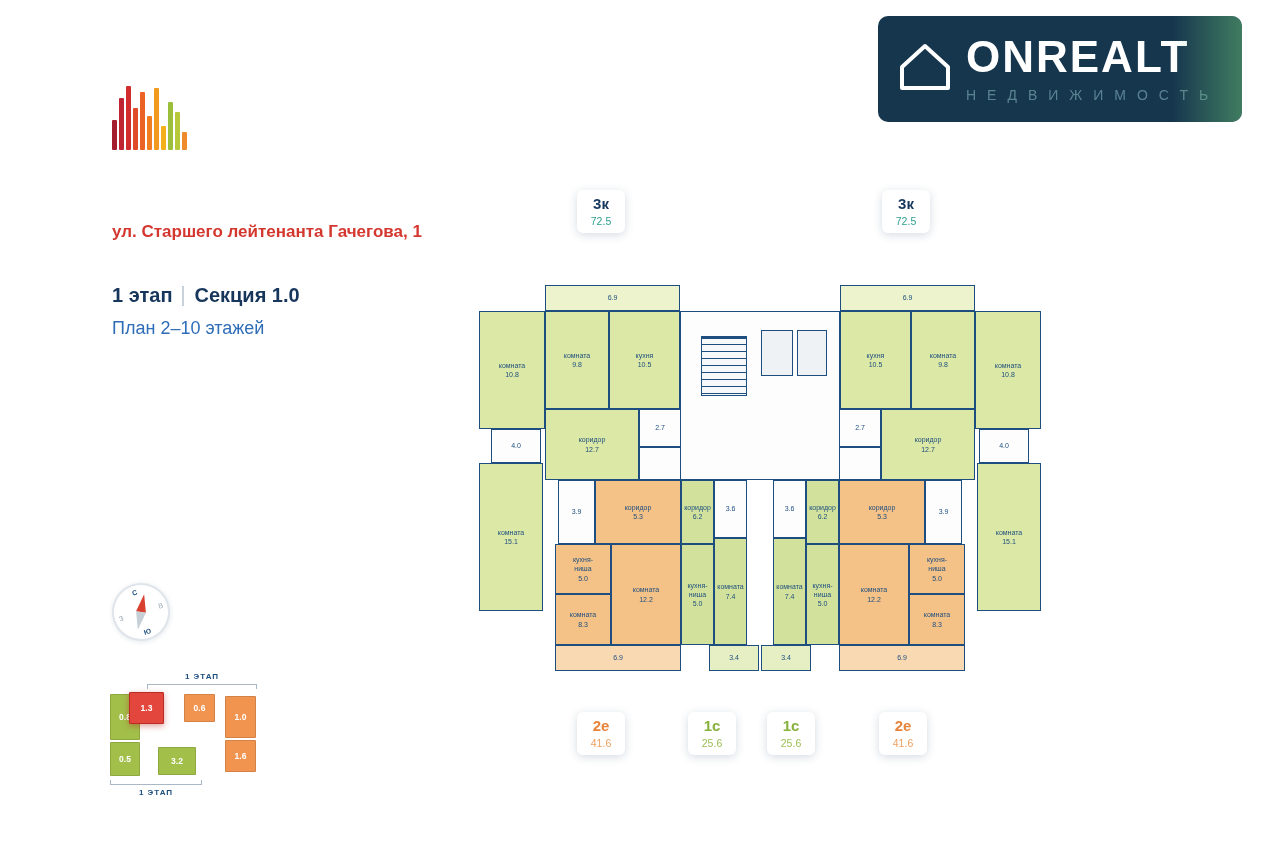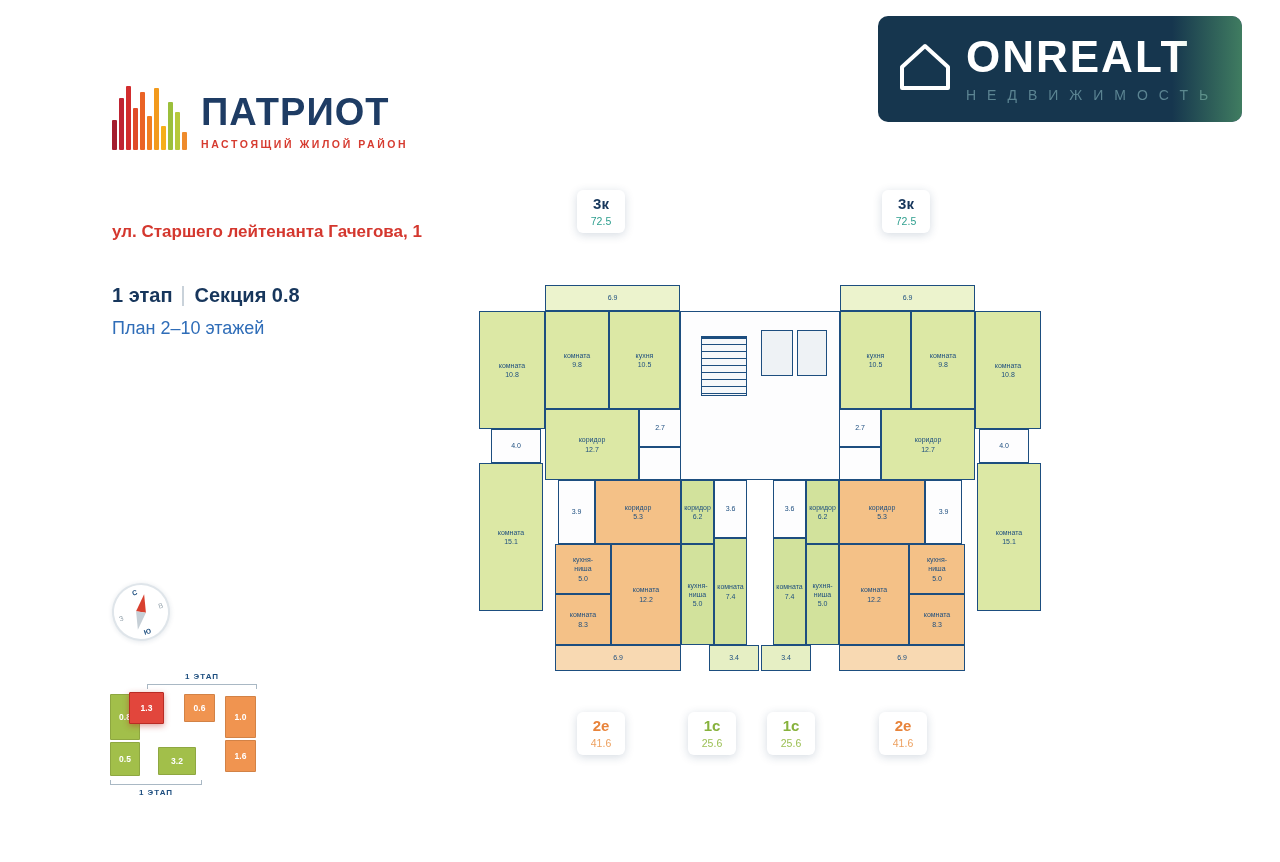--- a/index.html
+++ b/index.html
@@ -90,32 +90,28 @@
       <div class="pat-bar" style="height: 64px; background: rgb(210, 45, 46);"></div>
       <div class="pat-bar" style="height: 42px; background: rgb(224, 75, 42);"></div>
       <div class="pat-bar" style="height: 58px; background: rgb(234, 99, 37);"></div>
       <div class="pat-bar" style="height: 34px; background: rgb(240, 126, 33);"></div>
       <div class="pat-bar" style="height: 62px; background: rgb(242, 154, 29);"></div>
       <div class="pat-bar" style="height: 24px; background: rgb(245, 175, 26);"></div>
       <div class="pat-bar" style="height: 48px; background: rgb(155, 191, 59);"></div>
       <div class="pat-bar" style="height: 38px; background: rgb(183, 201, 58);"></div>
       <div class="pat-bar" style="height: 18px; background: rgb(239, 139, 44);"></div>
     </div>
-  <div class="pat-text">
-    <div class="pat-name">ПАТРИОТ</div>
-    <div class="pat-tag">НАСТОЯЩИЙ ЖИЛОЙ РАЙОН</div>
-  </div>
 </div>
 
 <div class="address">ул. Старшего лейтенанта Гачегова, 1</div>
 
 <div class="stage-row">
   <span>1 этап</span>
   <span class="vdiv"></span>
-  <span>Секция 0.8</span>
+  <span>Секция 1.0</span>
 </div>
 <div class="floors">План 2–10 этажей</div>
 
 <div id="plan" class="plan" style="left: 479px; top: 278px; width: 562px; height: 395px;">
     <div class="room f-wh" style="left: 201px; top: 33px; width: 160px; height: 169px;"></div>
     <div class="room f-st" style="left: 222px; top: 58px; width: 46px; height: 60px;"></div>
     <div class="room f-lf" style="left: 282px; top: 52px; width: 32px; height: 46px;"></div>
     <div class="room f-lf" style="left: 318px; top: 52px; width: 30px; height: 46px;"></div>
     <div class="room f-wh" style="left: 160px; top: 169px; width: 42px; height: 33px;"></div>
     <div class="room f-wh" style="left: 360px; top: 169px; width: 42px; height: 33px;"></div>

